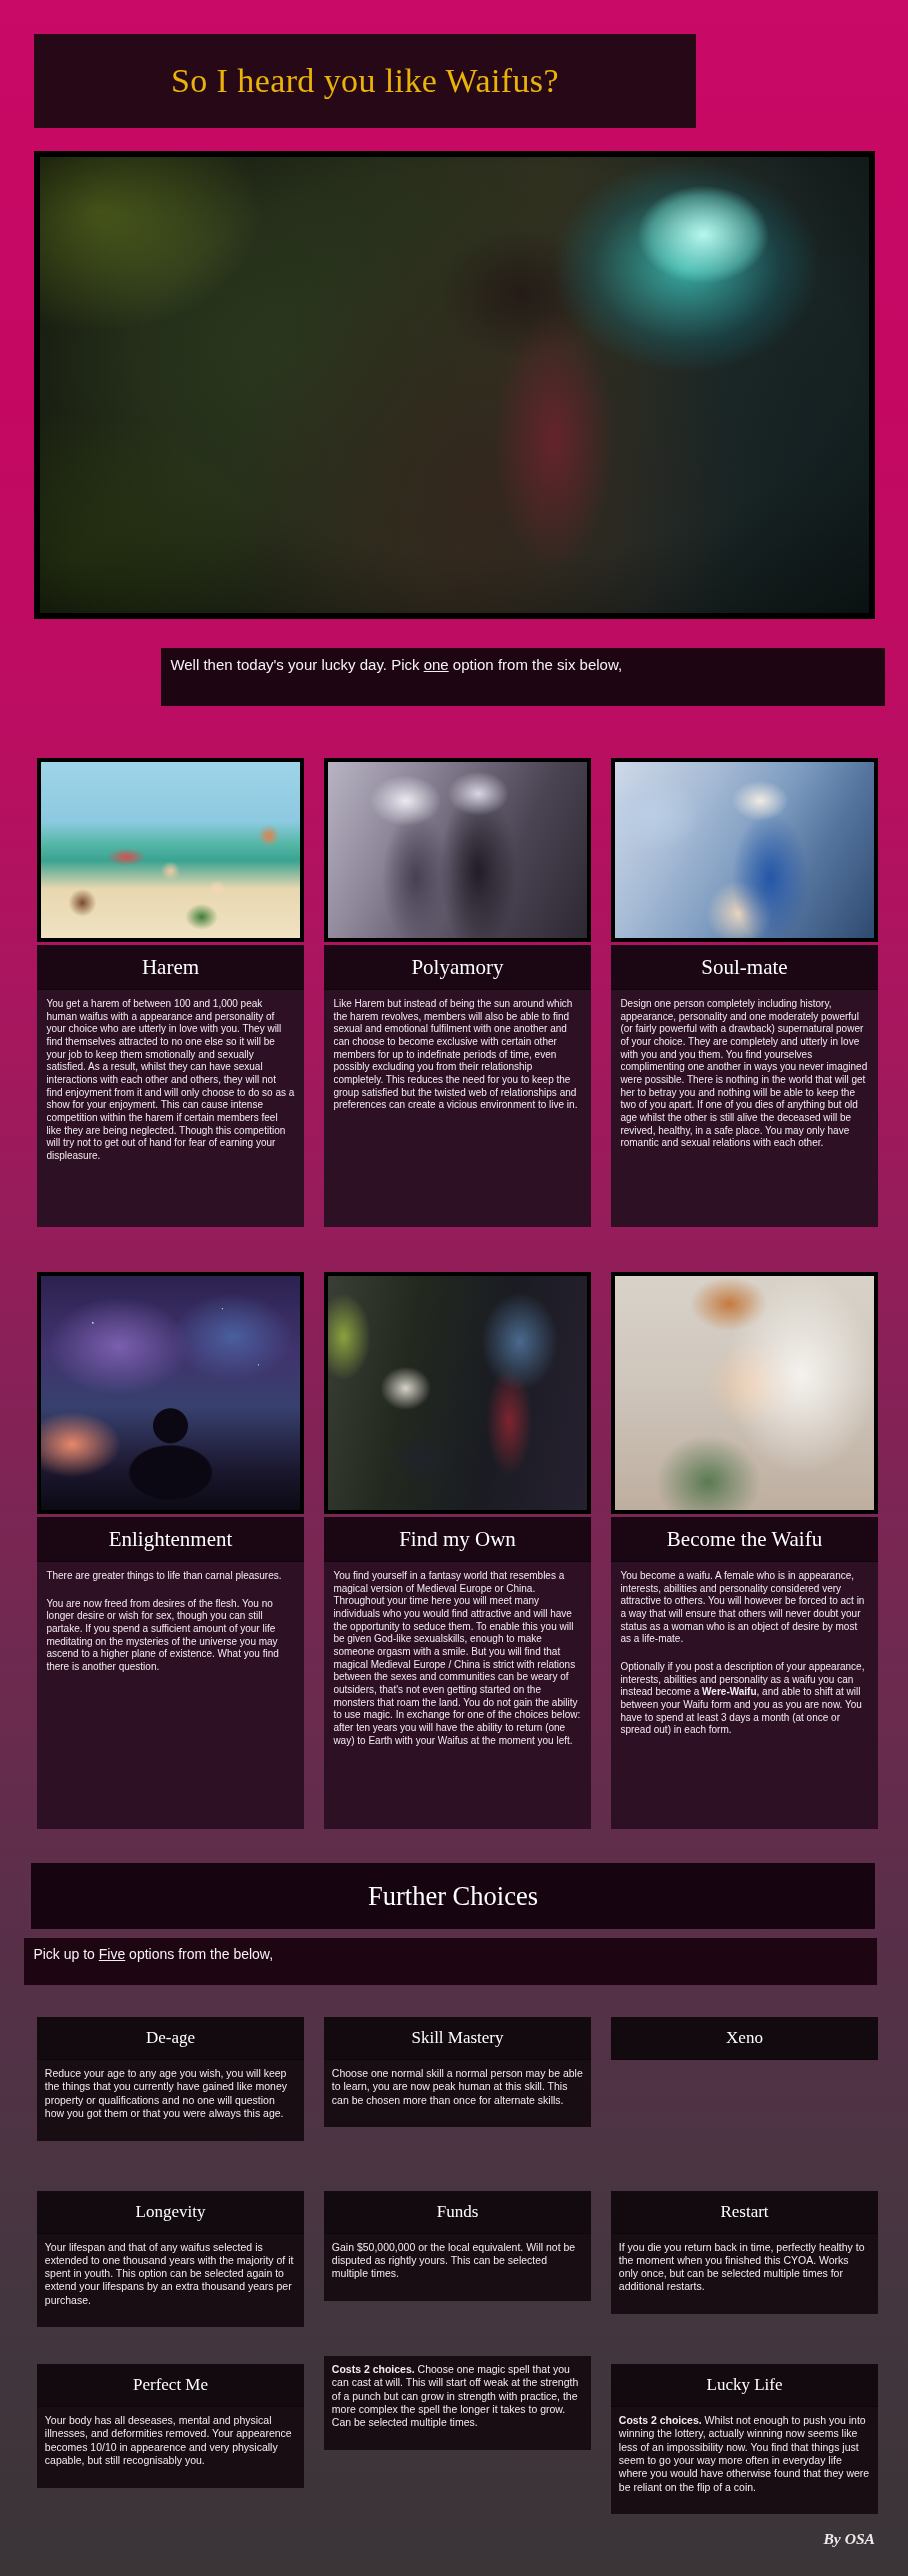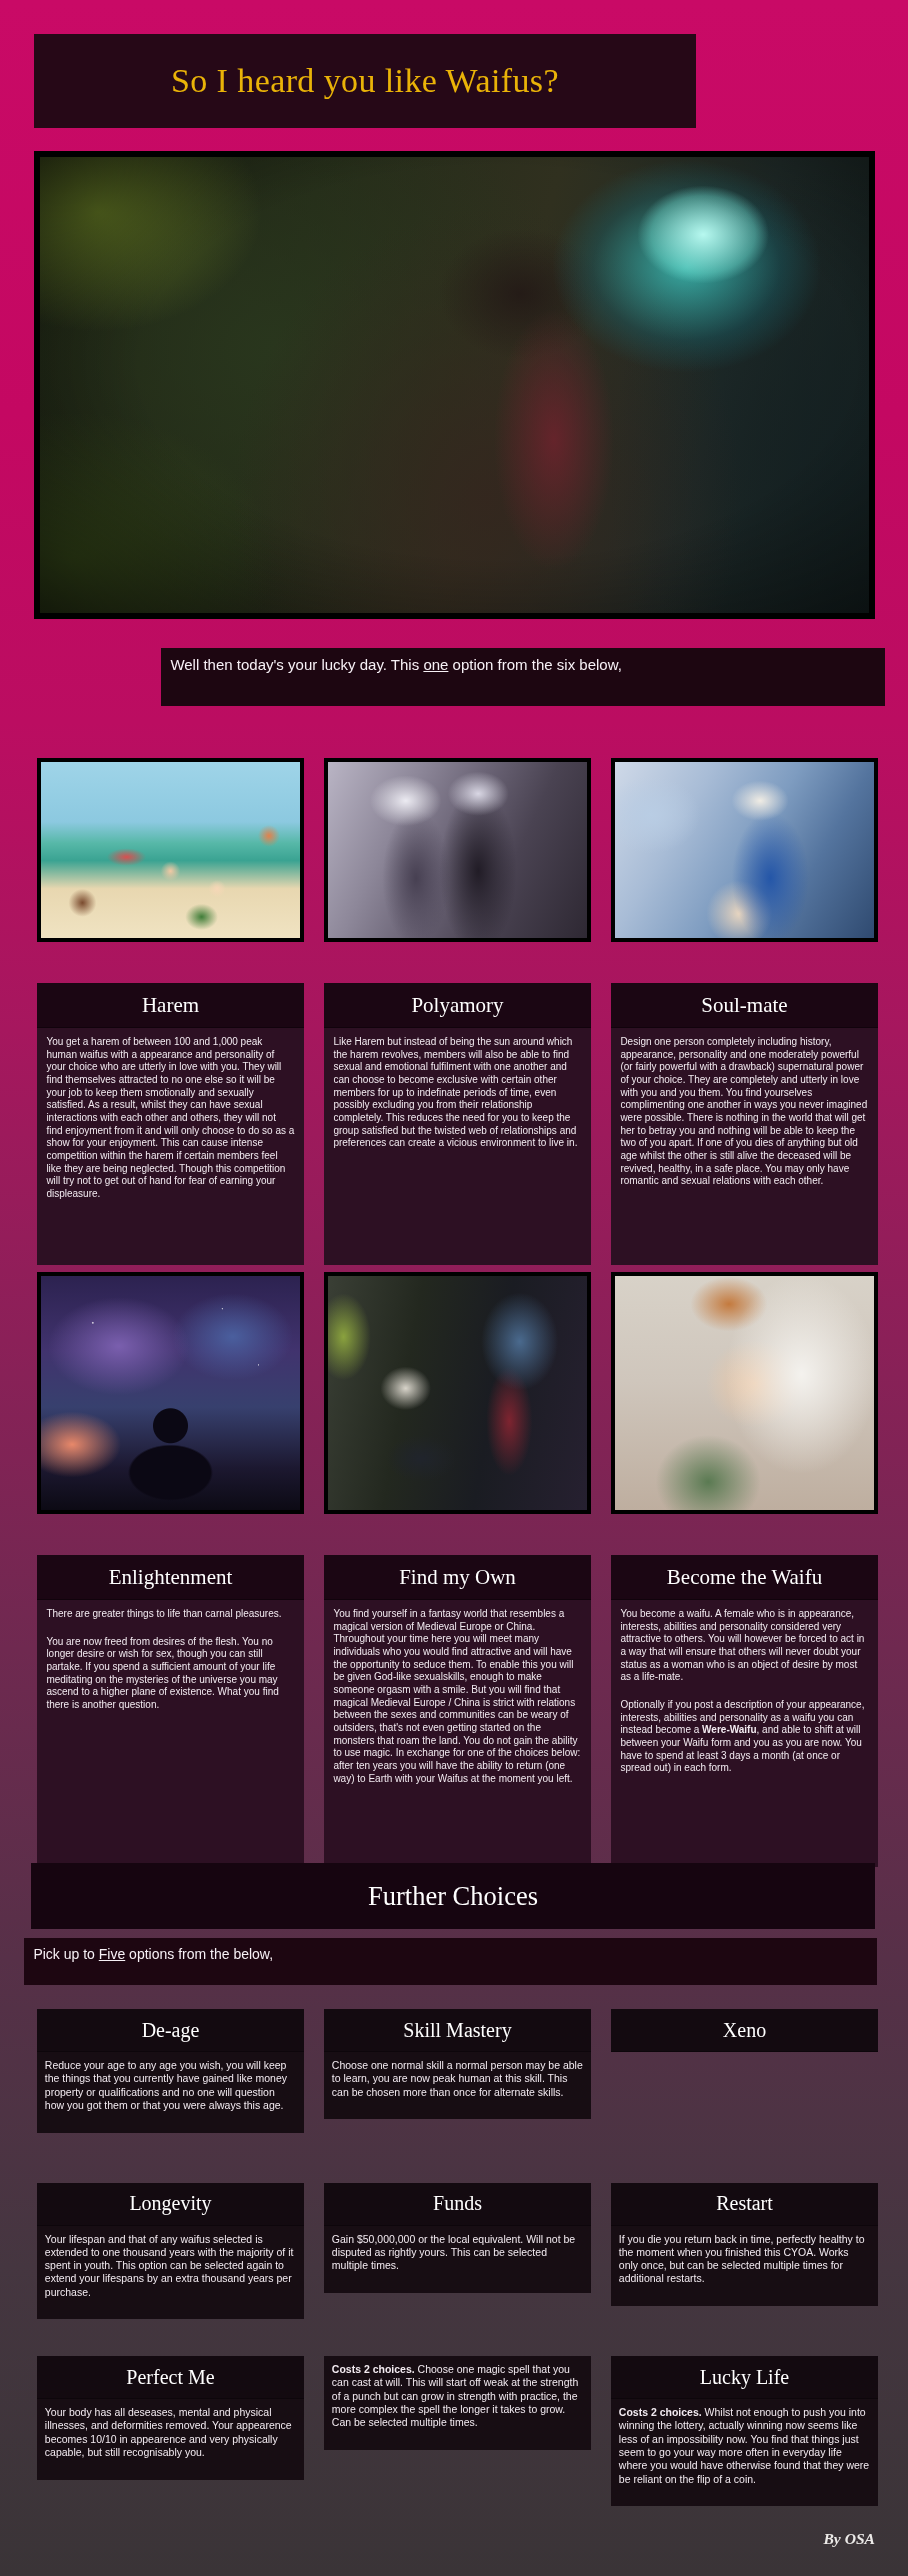--- a/index.html
+++ b/index.html
@@ -39,41 +39,41 @@
   .hero-vig{position:absolute;inset:0;background:radial-gradient(ellipse at 55% 45%, transparent 55%, rgba(0,0,0,.55) 100%);}
   
   .caption-box{position:absolute;background:var(--caption-bg);box-sizing:border-box;
     padding:7px 9.4px;font-size:15px;line-height:1.3;color:#f7f1f6;}
   .caption-main{left:161px;top:648px;width:724px;height:58px;}
   .caption-further{left:24px;top:1938px;width:853px;height:47px;font-size:14px;}
   
   .row{position:absolute;left:37px;width:840px;display:flex;gap:20px;}
   #main-row-1{top:758px;}
   #main-row-2{top:1272px;}
-  .choice{width:267px;display:flex;flex-direction:column;gap:38px;}
+  .choice{width:267px;display:flex;flex-direction:column;}
   .img-box{box-sizing:border-box;border:4.7px solid #000;width:267px;overflow:hidden;}
   #main-row-1 .img-box{height:184px;}
   #main-row-2 .img-box{height:242px;}
   .art{width:100%;height:100%;}
   .text-card{margin-top:3.1px;display:flex;flex-direction:column;}
   #main-row-1 .text-card{height:282px;}
   #main-row-2 .text-card{height:312px;}
   .card-title{background:var(--card-title-bg);height:44px;flex:0 0 auto;display:flex;align-items:center;justify-content:center;
     font-family:"Liberation Serif",serif;font-size:21px;color:#fff;border-bottom:1.6px solid rgba(0,0,0,.35);}
   .card-body{background:var(--card-body-bg);flex:1 1 auto;padding:7.8px 9.4px;font-size:10px;line-height:1.27;color:#f3ebf1;}
   .card-body p{margin:0 0 15px 0;}
   .card-body p:last-child{margin-bottom:0;}
   
   .further-heading{position:absolute;left:31px;top:1863px;width:844px;height:66px;
     background:var(--heading-bg);display:flex;align-items:center;justify-content:center;}
   .further-heading h2{margin:0;font-family:"Liberation Serif",serif;font-weight:400;font-size:26.5px;color:#fff;}
   #further-grid{position:absolute;left:37px;top:2006px;width:840px;display:grid;
     grid-template-columns:267px 267px 267px;grid-auto-rows:154px;column-gap:20px;row-gap:19.5px;}
   .mini-card{display:flex;flex-direction:column;}
-  .mini-card .card-title{height:42px;background:var(--mini-title-bg);font-size:20px;border-bottom:1.6px solid rgba(0,0,0,.3);}
+  .mini-card .card-title{height:42px;background:var(--mini-title-bg);font-size:17px;border-bottom:1.6px solid rgba(0,0,0,.3);margin-top:8px;}
   .mini-card .card-body{background:var(--mini-body-bg);font-size:10.5px;line-height:13.3px;padding:7px 7.8px;}
   .mini-card .card-body p{margin:0 0 13.3px 0;}
   
   .byline{position:absolute;right:34px;top:2530px;font-family:"Liberation Serif",serif;
     font-weight:700;font-size:15.6px;color:#eceae8;font-style:italic;}
   .b{font-weight:700;}
   .u{text-decoration:underline;}
   
   .art-harem{background:
       radial-gradient(circle 20px at 16% 80%, #7a4a2e, transparent 70%),
@@ -126,21 +126,21 @@
 
   <header class="title-box">
     <h1>So I heard you like Waifus?</h1>
   </header>
 
   <div class="hero">
     <div class="hero-art"></div>
     <div class="hero-vig"></div>
   </div>
 
-  <div class="caption-box caption-main"><span>Well then today's your lucky day. This </span><span class="u">one</span><span> option from the six below,</span></div>
+  <div class="caption-box caption-main"><span>Well then today's your lucky day. Pick </span><span class="u">one</span><span> option from the six below,</span></div>
 
   <div class="row" id="main-row-1">
       <div class="choice">
         <div class="img-box">
           <div class="art art-harem"></div>
         </div>
         <div class="text-card">
           <div class="card-title">Harem</div>
           <div class="card-body">
             <p><span>You get a harem of between 100 and 1,000 peak human waifus with a appearance and personality of your choice who are utterly in love with you. They will find themselves attracted to no one else so it will be your job to keep them smotionally and sexually satisfied. As a result, whilst they can have sexual interactions with each other and others, they will not find enjoyment from it and will only choose to do so as a show for your enjoyment. This can cause intense competition within the harem if certain members feel like they are being neglected. Though this competition will try not to get out of hand for fear of earning your displeasure.</span></p>

